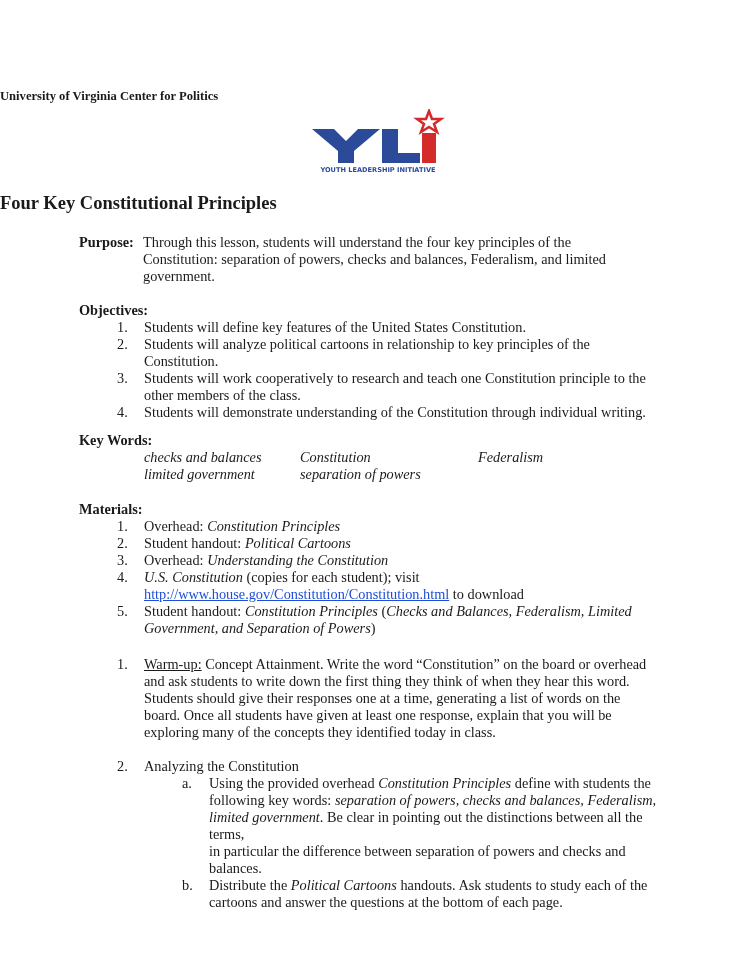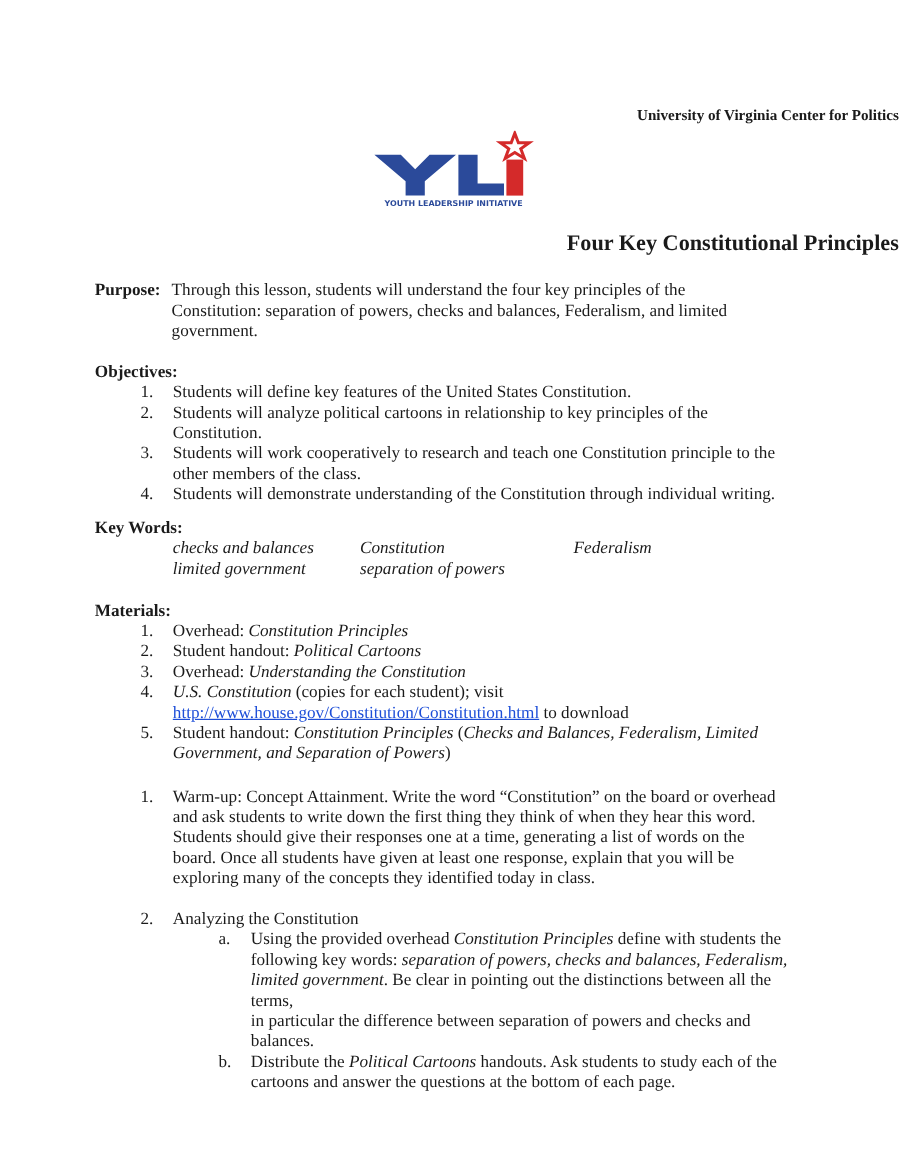--- a/index.html
+++ b/index.html
@@ -3,42 +3,42 @@
 <meta charset="utf-8">
 <style>
   html, body { margin: 0; padding: 0; background: #ffffff; }
   body {
     width: 749px; height: 970px; overflow: hidden; position: relative;
     font-family: "Liberation Serif", "DejaVu Serif", serif;
     color: #1a1a1a; font-size: 14.3px; line-height: 17px;
   }
   .page { position: absolute; left: 0; top: 0; width: 749px; height: 970px; }
   .org {
-    position: absolute; top: 88px; left: 0; width: 749px; text-align: right;
+    position: absolute; top: 88px; left: 0; width: 749px; text-align: left;
     font-weight: bold; font-size: 12.6px;
   }
   .logo { position: absolute; left: 308px; top: 109px; width: 140px; height: 66px; text-align: right; }
   .title {
-    position: absolute; top: 195px; left: 0; width: 749px; text-align: right;
+    position: absolute; top: 195px; left: 0; width: 749px; text-align: left;
     font-weight: bold; font-size: 18.5px;
   }
   .purpose { position: absolute; top: 234px; left: 79px; width: 600px; }
   .purpose .lbl { position: absolute; left: 0; top: 0; font-weight: bold; }
   .purpose .body { margin-left: 64px; }
   .section { position: absolute; left: 79px; width: 600px; }
   .h { font-weight: bold; }
   ol.list { margin: 0; padding: 0; list-style: none; }
   ol.list li { position: relative; padding-left: 65px; }
   ol.list li .num { position: absolute; left: 38px; top: 0; }
   .kw { display: grid; grid-template-columns: 156px 178px 120px; padding-left: 65px; font-style: italic; }
   .sub { margin: 0; padding: 0; list-style: none; }
   .sub li { position: relative; padding-left: 29px; }
   .sub li .num { position: absolute; left: 4px; top: 0; }
   a.link { color: #1d4ed8; text-decoration: underline; }
-  .u { }
+  .u { text-decoration: underline; }
   i { font-style: italic; }
 </style>
 </head>
 <body>
 
 <div class="page">
 
   <div class="org">University of Virginia Center for Politics</div>
 
   <div class="logo">

